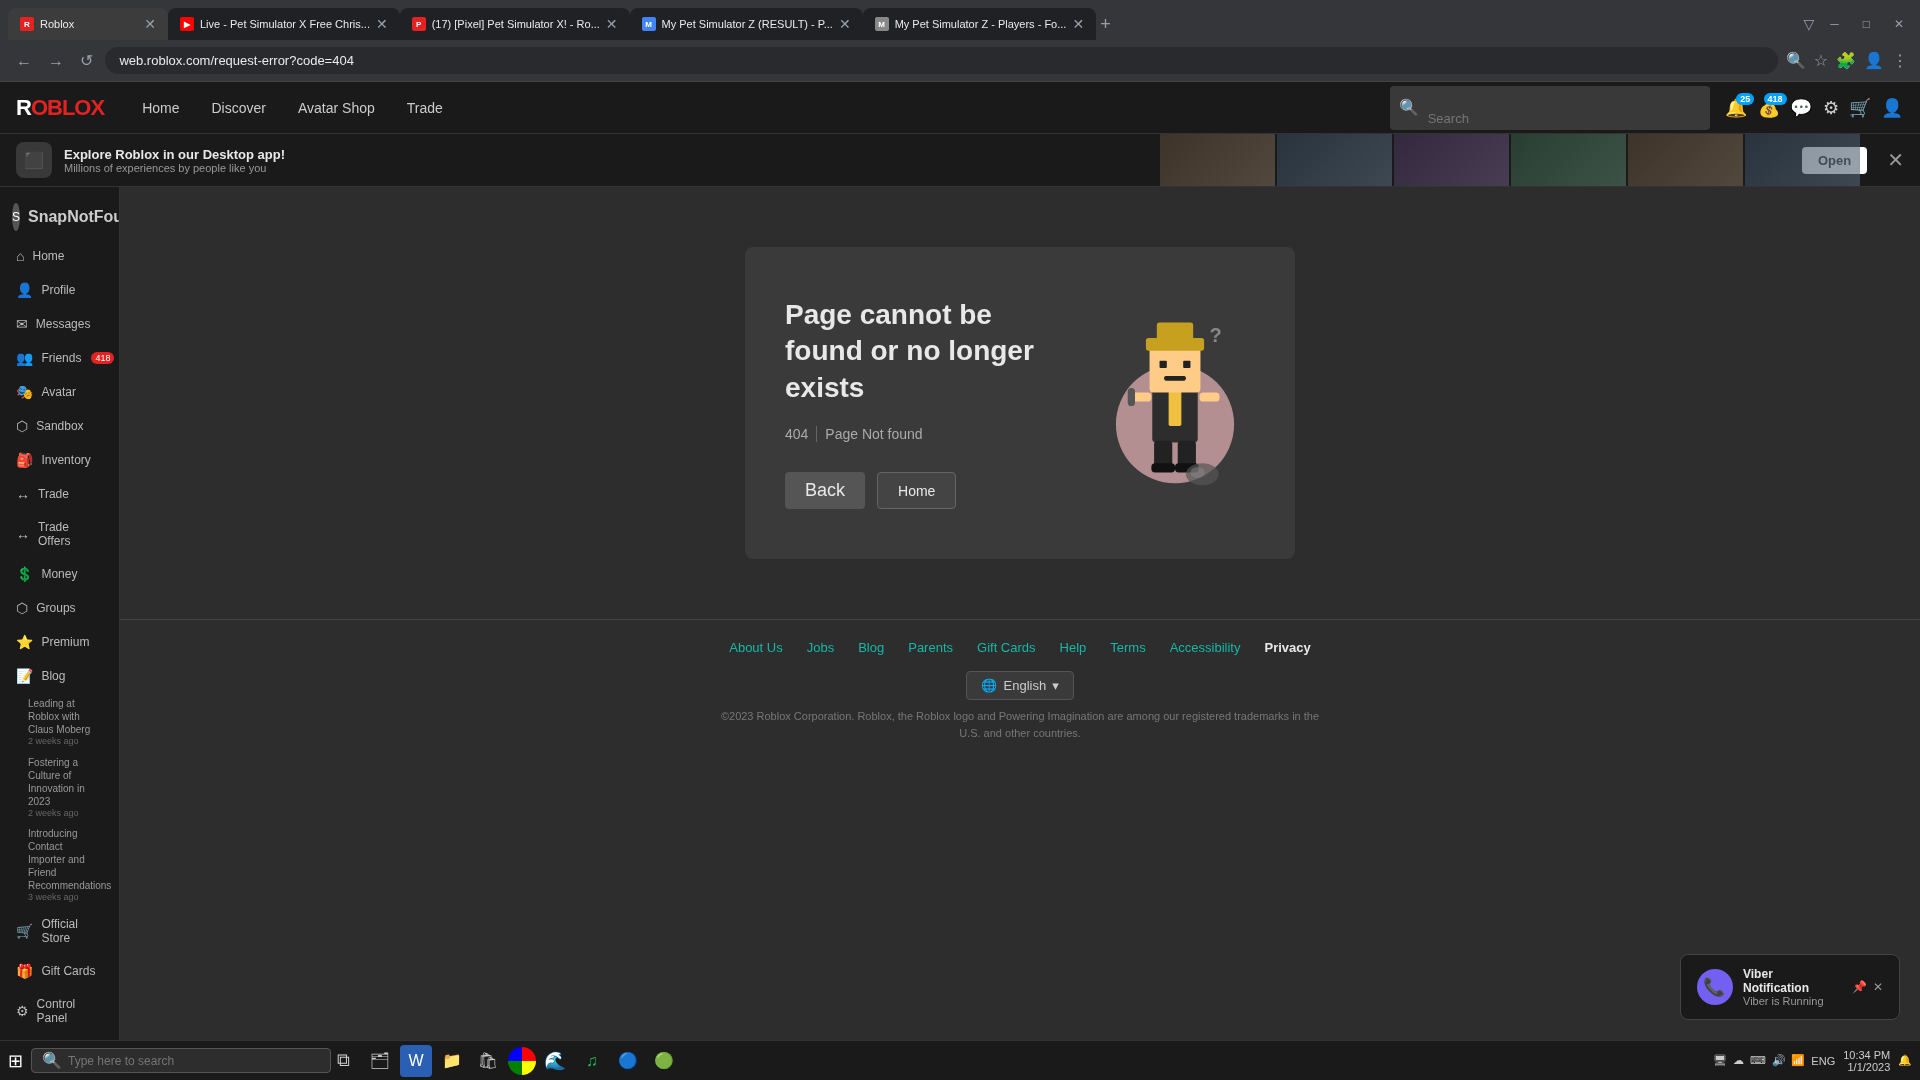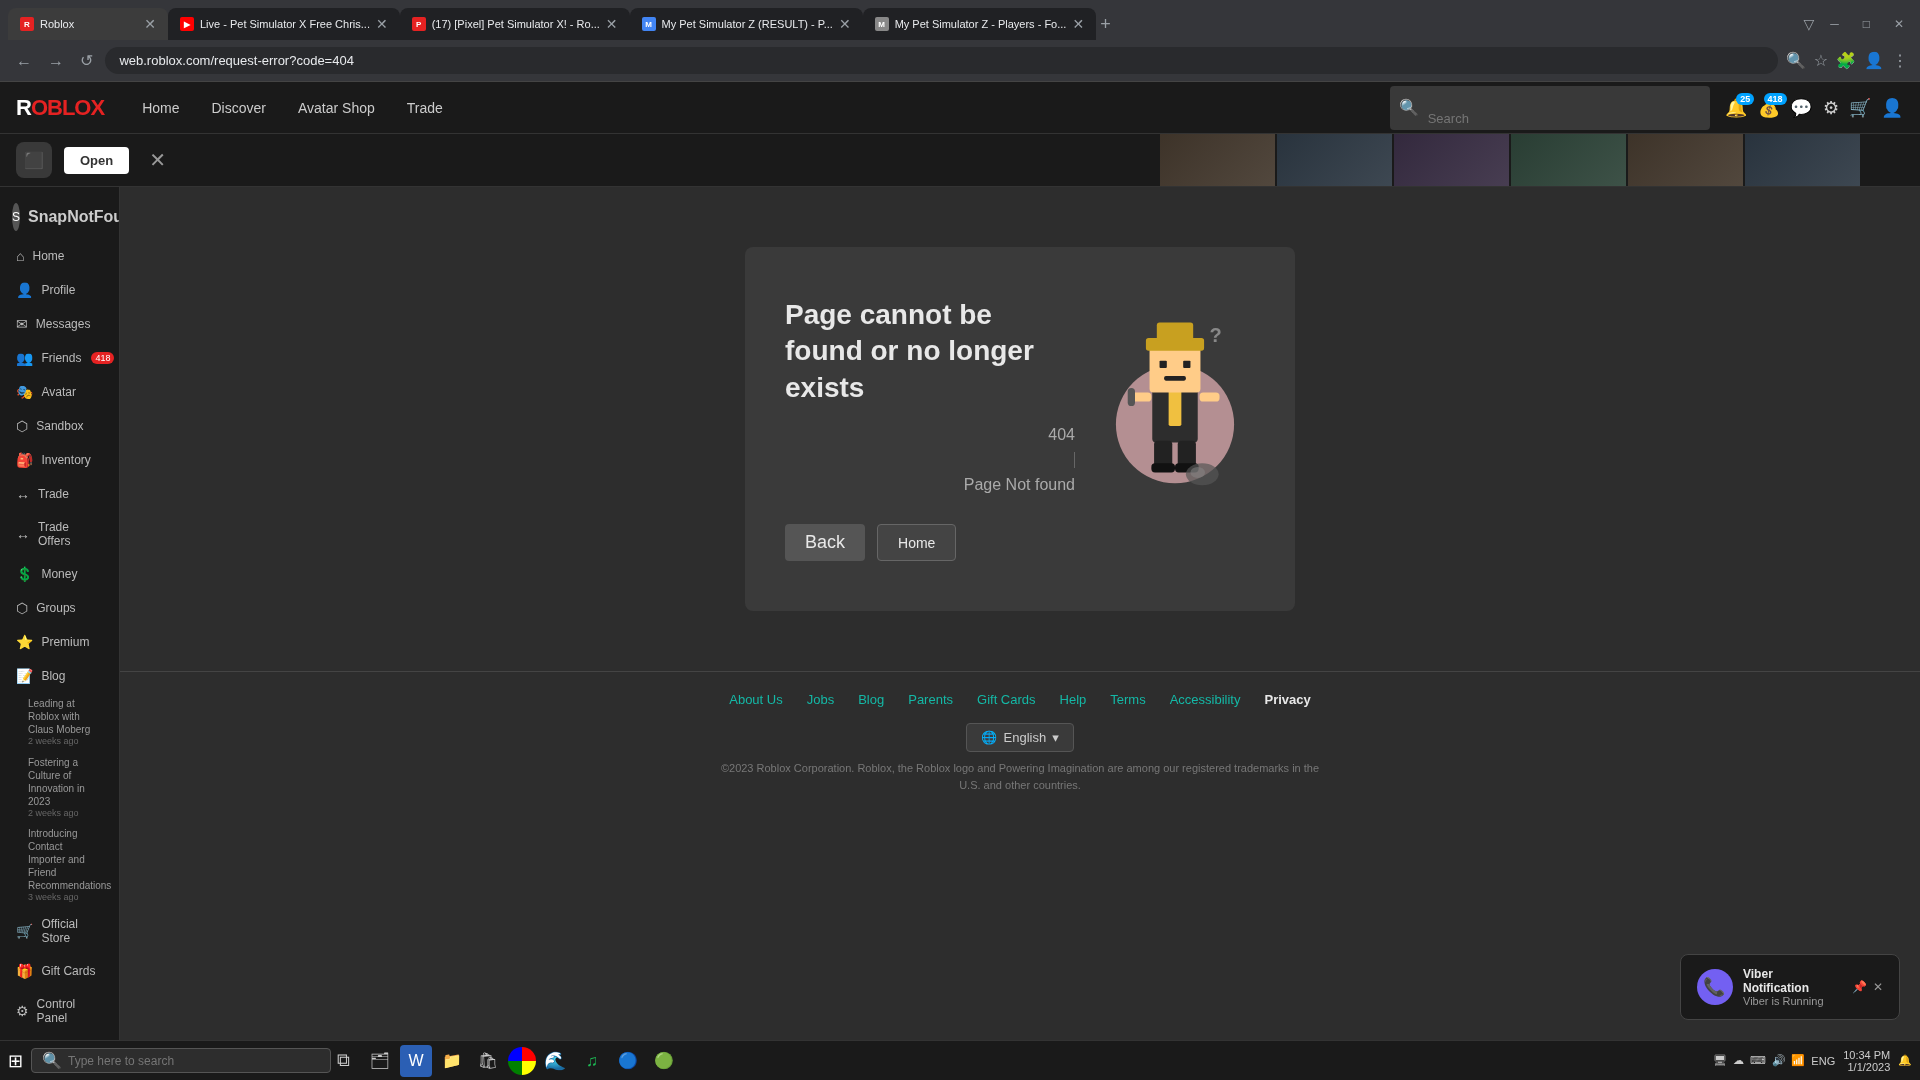--- a/index.html
+++ b/index.html
@@ -61,21 +61,21 @@
     .sidebar-section { font-size: 10px; color: #777; padding: 6px 12px 2px; text-transform: uppercase; letter-spacing: 0.5px; }
     .sidebar-blog-item { padding: 4px 28px; font-size: 10px; color: #999; cursor: pointer; line-height: 1.3; }
     .sidebar-blog-item .blog-date { color: #666; font-size: 9px; }
     .get-premium { background: #15803d; color: white; border: none; border-radius: 4px; margin: 6px 10px; padding: 6px 10px; font-size: 12px; cursor: pointer; font-weight: 600; }
 
     
     .content { flex: 1; background: #2d2d2d; display: flex; flex-direction: column; overflow-y: auto; }
     .error-box { background: #3a3a3a; border-radius: 8px; margin: 60px auto; padding: 50px 40px; width: 550px; display: flex; align-items: flex-start; gap: 20px; position: relative; }
     .error-text { flex: 1; }
     .error-title { font-size: 28px; color: #e8e8e8; font-weight: 700; line-height: 1.3; margin-bottom: 20px; }
-    .error-code { color: #aaa; font-size: 16px; display: flex; align-items: flex-end; gap: 8px; margin-bottom: 30px; flex-direction: column; }
+    .error-code { color: #aaa; font-size: 14px; display: flex; align-items: flex-start; gap: 8px; margin-bottom: 30px; }
     .error-divider { width: 1px; height: 16px; background: #666; display: inline-block; }
     .error-buttons { display: flex; gap: 12px; }
     .btn-back { background: #555; border: none; color: #e8e8e8; padding: 8px 20px; border-radius: 4px; font-size: 18px; cursor: pointer; }
     .btn-home { background: #444; border: 1px solid #666; color: #e8e8e8; padding: 8px 20px; border-radius: 4px; font-size: 14px; cursor: pointer; }
     .error-character { width: 160px; flex-shrink: 0; display: flex; align-items: center; justify-content: center; }
 
     
     .char-svg { width: 140px; height: 200px; }
 
     
@@ -186,20 +186,24 @@
     </button>
     <button class="nav-icon-btn">💬</button>
     <button class="nav-icon-btn">⚙</button>
     <button class="nav-icon-btn">🛒</button>
     <button class="nav-icon-btn">👤</button>
   </div>
 </div>
 
 <div class="explore-banner">
   <div class="banner-icon">⬛</div>
+  <div class="banner-text">
+    <div class="banner-title">Explore Roblox in our Desktop app!</div>
+    <div class="banner-sub">Millions of experiences by people like you</div>
+  </div>
   <div class="banner-images">
     <div class="banner-img-placeholder" style="background: linear-gradient(135deg,#554433,#776655);"></div>
     <div class="banner-img-placeholder" style="background: linear-gradient(135deg,#334455,#556677);"></div>
     <div class="banner-img-placeholder" style="background: linear-gradient(135deg,#443355,#665577);"></div>
     <div class="banner-img-placeholder" style="background: linear-gradient(135deg,#335544,#557766);"></div>
     <div class="banner-img-placeholder" style="background: linear-gradient(135deg,#554433,#776655);"></div>
     <div class="banner-img-placeholder" style="background: linear-gradient(135deg,#334455,#556677);"></div>
   </div>
   <button class="banner-open">Open</button>
   <button class="banner-close">✕</button>

